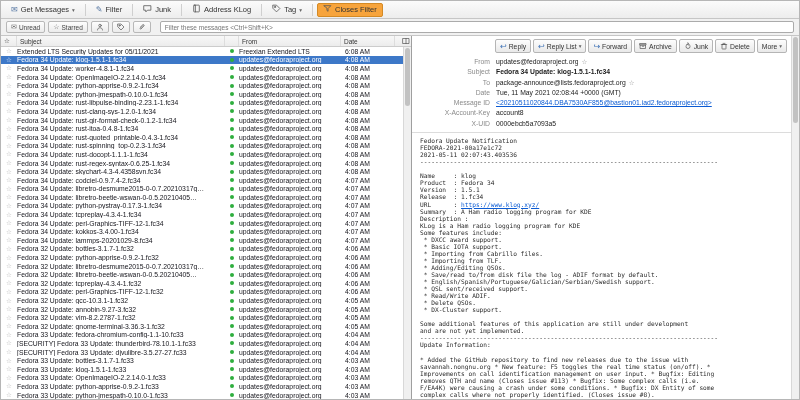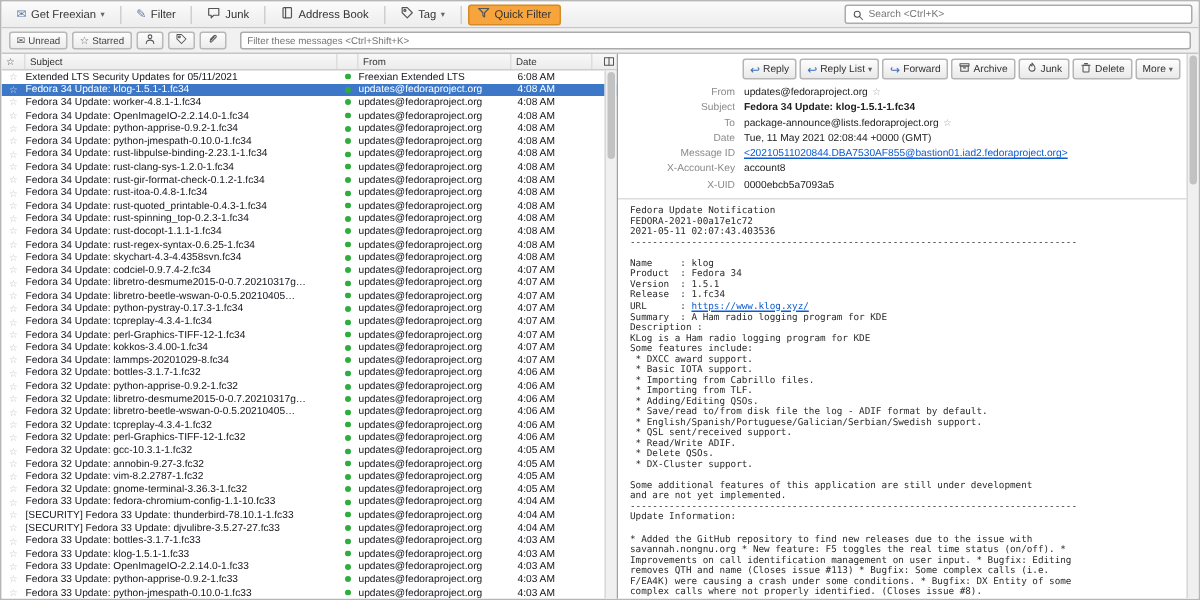--- a/index.html
+++ b/index.html
@@ -82,65 +82,58 @@
   svg { stroke:#555; fill:none; stroke-width:1.4; stroke-linecap:round; stroke-linejoin:round; }
 </style>
 </head>
 <body>
 
 <div class="window">
 
   <div class="toolbar1">
     <span class="tbtn">
       <span class="g">✉</span>
-      <span>Get Freexian</span>
+      <span>Get Messages</span>
       <span class="caret">▾</span>
     </span>
     <span class="sep"></span>
     <span class="tbtn">
       <span class="g">✎</span>
       <span>Filter</span>
     </span>
     <span class="sep"></span>
     <span class="tbtn">
       <span><svg viewBox="0 0 16 16">
             <path d="M2 3h12v8H8l-3 3v-3H2z"></path>
           </svg></span>
       <span>Junk</span>
     </span>
     <span class="sep"></span>
     <span class="tbtn">
       <span><svg viewBox="0 0 16 16">
             <rect x="3" y="2" width="10" height="12" rx="1"></rect>
             <line x1="6" y1="2" x2="6" y2="14"></line>
           </svg></span>
-      <span>Address Book</span>
+      <span>Address KLog</span>
     </span>
     <span class="sep"></span>
     <span class="tbtn">
       <span><svg viewBox="0 0 16 16">
             <path d="M2 2h6l6 6-6 6-6-6z"></path>
             <circle cx="5.2" cy="5.2" r="1.2"></circle>
           </svg></span>
       <span>Tag</span>
       <span class="caret">▾</span>
     </span>
     <span class="sep"></span>
     <span class="tbtn quick-filter">
       <span><svg viewBox="0 0 16 16">
             <path d="M2 3h12l-5 5v5l-2-1.5V8z"></path>
           </svg></span>
-      <span>Quick Filter</span>
-    </span>
-    <span class="searchbox">
-      <span><svg viewBox="0 0 16 16">
-            <circle cx="7" cy="7" r="4"></circle>
-            <line x1="10" y1="10" x2="14" y2="14"></line>
-          </svg></span>
-      <input placeholder="Search &lt;Ctrl+K&gt;" style="">
+      <span>Closes Filter</span>
     </span>
   </div>
 
   <div class="toolbar2">
     <span class="fbtn">
       <span class="g">✉</span>
       <span>Unread</span>
     </span>
     <span class="fbtn">
       <span class="g">☆</span>

